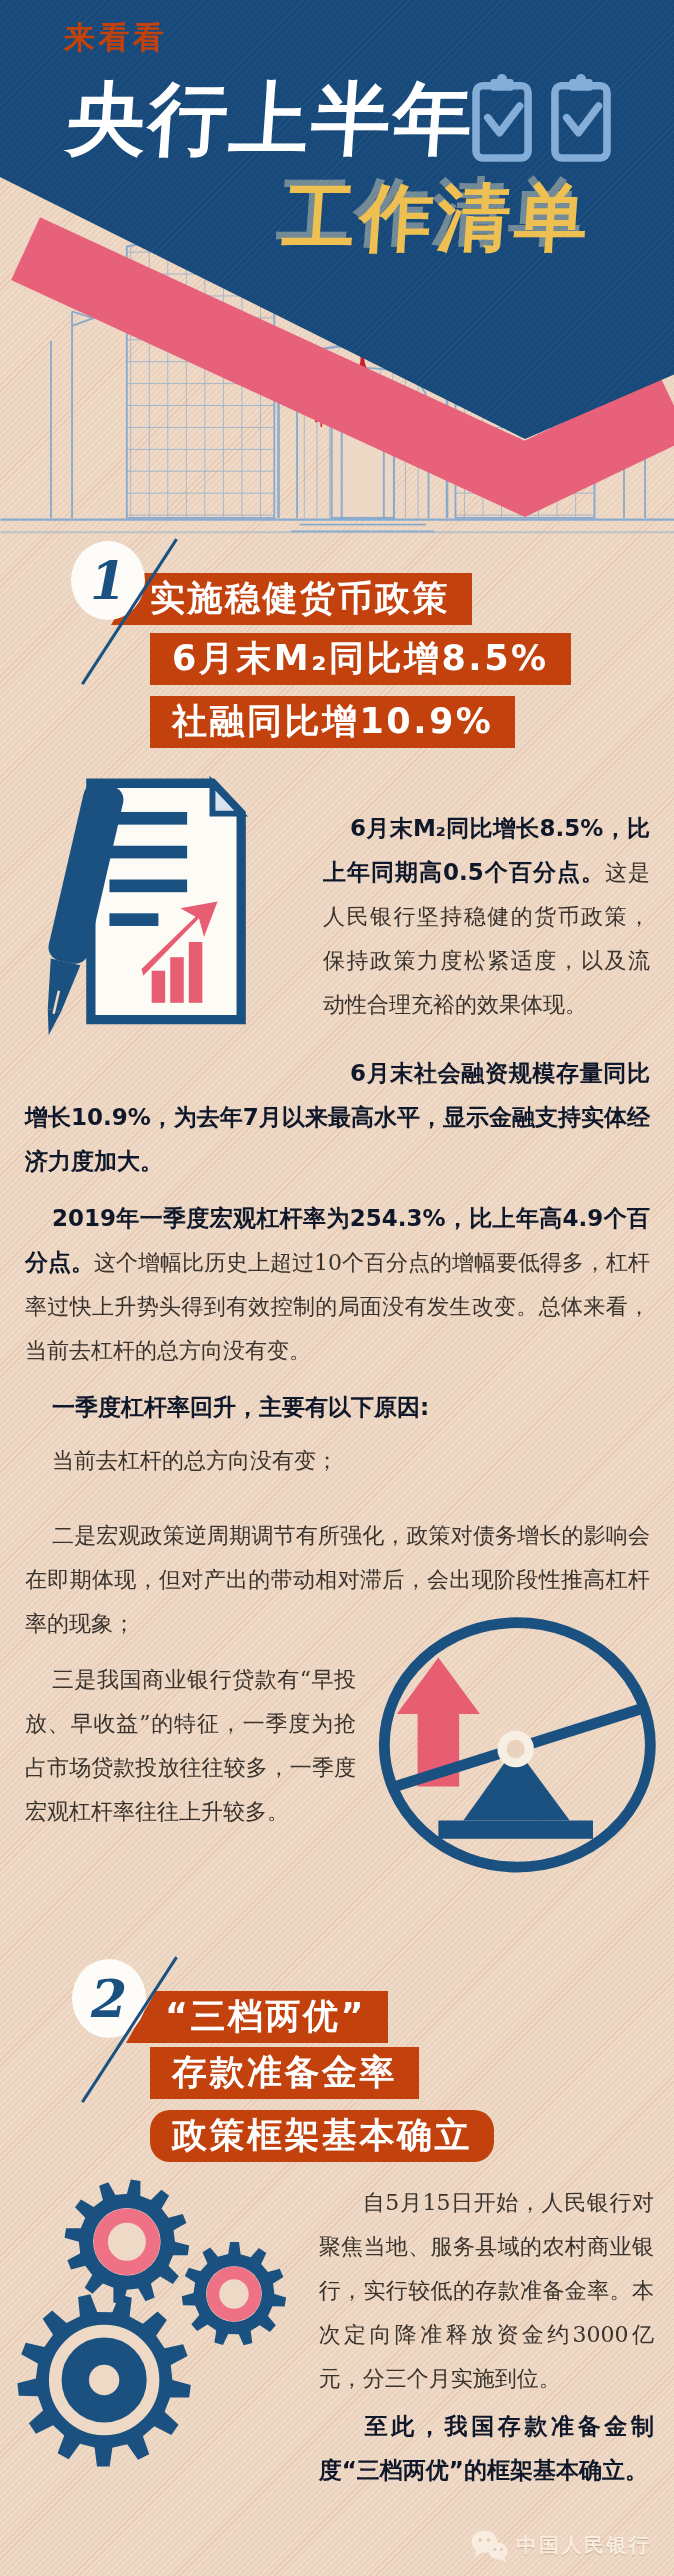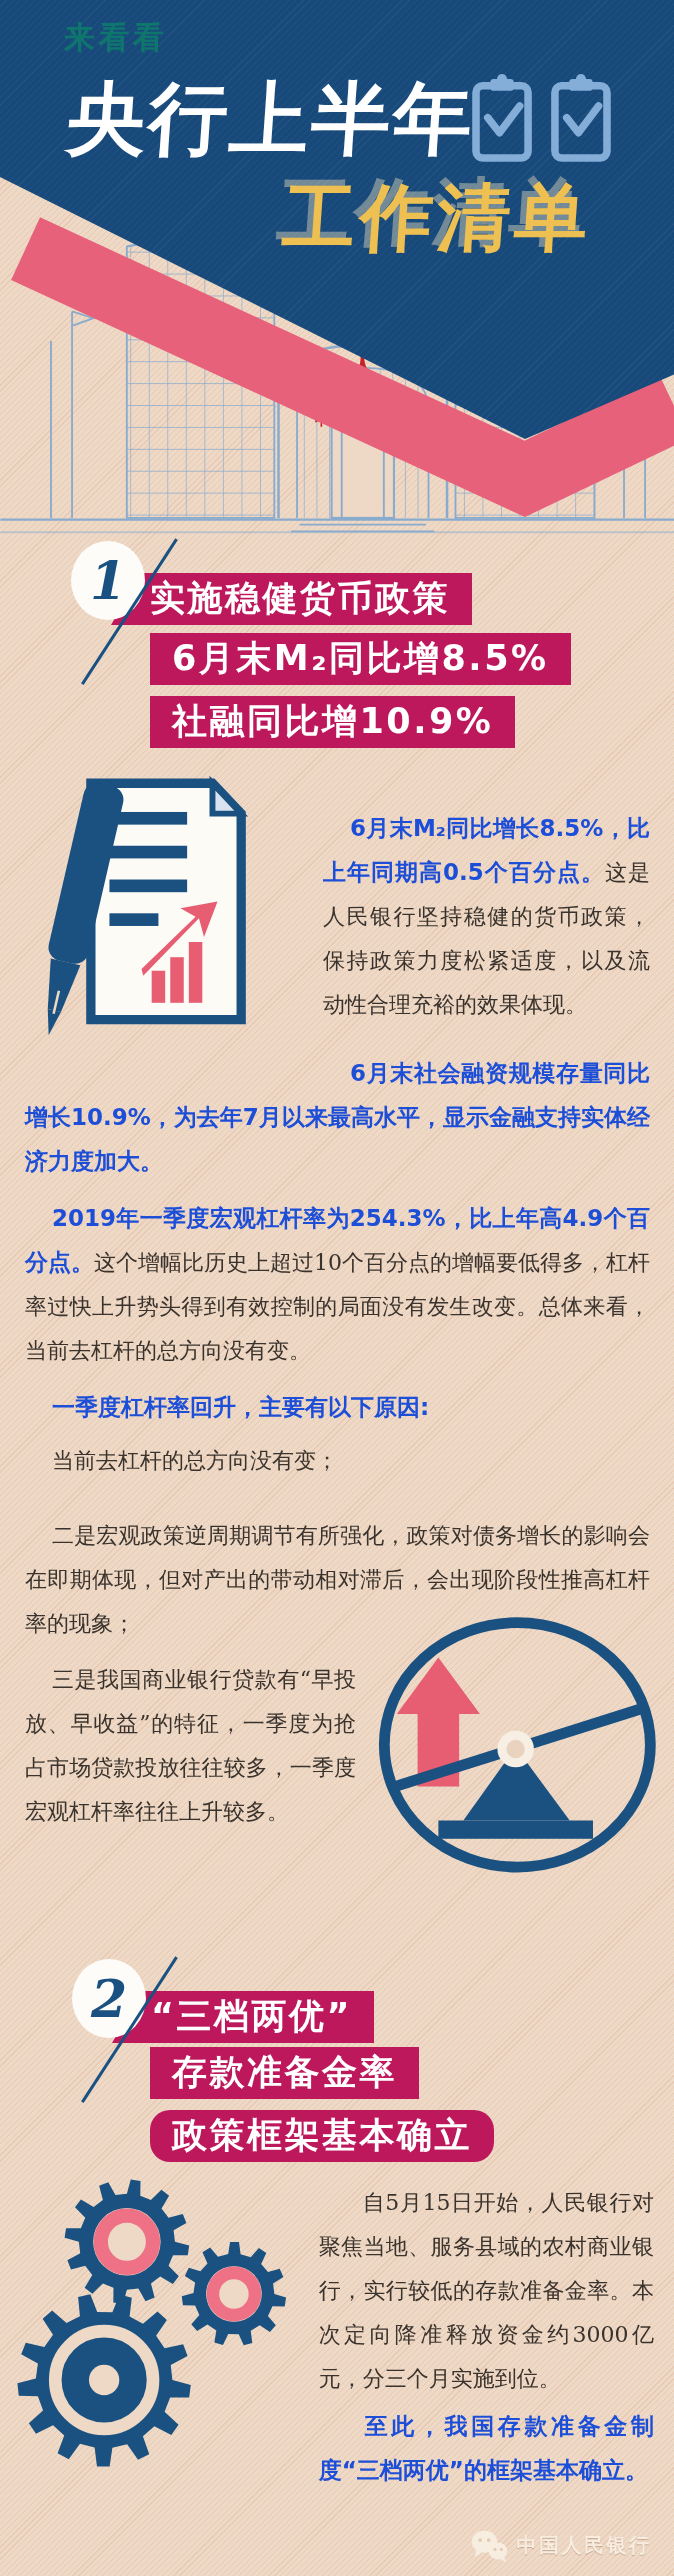--- a/index.html
+++ b/index.html
@@ -17,44 +17,44 @@
   .pink-band-svg{position:absolute;top:0;left:0;z-index:2;}
   .header-blue{
     position:absolute;top:0;left:0;width:675px;height:443px;z-index:3;
     background:#17497a;
     clip-path:polygon(0 0,675px 0,675px 374px,525px 439px,0 177px);
   }
   .header-blue::after{
     content:"";position:absolute;inset:0;
     background:repeating-linear-gradient(135deg, transparent 0 4.2px, rgba(255,255,255,.05) 4.2px 5px);
   }
-  .kicker{position:absolute;z-index:4;left:64px;top:17px;font-size:31px;font-weight:900;color:#0f766e;letter-spacing:3.4px;}
+  .kicker{position:absolute;z-index:4;left:64px;top:17px;font-size:31px;font-weight:900;color:#c2410c;letter-spacing:3.4px;}
   .big-title{position:absolute;z-index:4;left:67px;top:67px;font-size:79px;font-weight:900;color:#fff;
     letter-spacing:2.5px;transform:skewX(-4deg);white-space:nowrap;}
   .clipboards{position:absolute;z-index:4;left:469px;top:74px;}
   .sub-title{position:absolute;z-index:4;left:283px;top:170px;font-size:73px;font-weight:900;color:#eec051;
     letter-spacing:4.2px;transform:skewX(-4deg);white-space:nowrap;
     text-shadow:-5.9px -5.9px 0 rgba(252,238,196,.40);}
   
   .badge{
     position:absolute;z-index:5;width:74px;height:79px;background:#fdfcf9;border-radius:50%;
     display:flex;align-items:center;justify-content:center;
   }
   .badge .num{font-family:"DejaVu Serif","Liberation Serif",serif;font-style:italic;font-weight:900;
     font-size:52px;color:#1a5180;}
   .slash{position:absolute;z-index:6;width:2.5px;height:173px;background:#1a5180;transform:rotate(33deg);}
   .bar{
-    position:absolute;z-index:4;background:#be185d;color:#fff;font-weight:900;
+    position:absolute;z-index:4;background:#c2410c;color:#fff;font-weight:900;
     font-size:35px;line-height:1;padding:7.6px 22px 9.3px;letter-spacing:2.5px;white-space:nowrap;
   }
   .bar.slant{clip-path:polygon(30px 0,100% 0,100% 100%,0 100%);padding-left:39px;}
   
   .textblock{position:absolute;left:25px;right:25px;z-index:2;}
   .para{margin:0;text-indent:2em;text-align:justify;}
-  .run-em{font-size:23px;line-height:44px;font-weight:700;color:#1d4ed8;}
+  .run-em{font-size:23px;line-height:44px;font-weight:700;color:#0f172a;}
   .run-body{font-size:22px;line-height:44px;color:#3a332d;font-family:"DejaVu Serif","Liberation Serif",serif;}
   .runs-block .run-em,.runs-block .run-body{display:block;text-indent:2em;text-align:justify;}
   .doc-illustration{float:left;width:266px;height:283px;margin:-38px 32px 8.4px 0;}
   .point3-row{display:flex;margin-top:11.8px;}
   .point3-text{width:331px;flex:none;}
   .seesaw-svg{flex:none;width:310px;height:266px;margin:-42px 0 0 8.4px;}
   .s2-row{position:absolute;left:12.7px;top:2176px;right:21px;display:flex;z-index:2;}
   .gears-svg{flex:none;width:291px;height:295px;}
   .s2-text{margin-left:15px;margin-top:5px;width:348px;}
   .s2-text .run-em{margin-top:3.4px;}
@@ -193,21 +193,21 @@
         <circle cx="181" cy="160" r="22" fill="#f7efe3"></circle>
         <circle cx="181" cy="160" r="11" fill="#e9d3bf"></circle>
       </svg>
     </div>
   </div>
 
   <div class="badge" style="left:72px;top:1959px;">
     <span class="num">2</span>
   </div>
   <div class="slash" style="left:128px;top:1943px;"></div>
-  <div class="bar slant" style="left:112px;top:1991px;text-align:center;">“三档两优”</div>
+  <div class="bar slant" style="left:126px;top:1991px;text-align:center;">“三档两优”</div>
   <div class="bar" style="left:150px;top:2047px;">存款准备金率</div>
   <div class="bar" style="left:150px;top:2110px;border-radius:20px;">政策框架基本确立</div>
 
   <div class="s2-row">
 
     <svg class="gears-svg" viewBox="0 0 345 350">
       <g>
         <path id="gearA" fill="#1a5180" d="M192.0,78.0 L208.9,82.6 L207.2,94.1 L189.7,93.9 L184.4,106.5 L196.6,119.0 L189.5,128.1 L174.5,119.1 L163.5,127.4 L167.9,144.3 L157.1,148.6 L148.6,133.4 L135.0,135.0 L130.4,151.9 L118.9,150.2 L119.1,132.7 L106.5,127.4 L94.0,139.6 L84.9,132.5 L93.9,117.5 L85.6,106.5 L68.7,110.9 L64.4,100.1 L79.6,91.6 L78.0,78.0 L61.1,73.4 L62.8,61.9 L80.3,62.1 L85.6,49.5 L73.4,37.0 L80.5,27.9 L95.5,36.9 L106.5,28.6 L102.1,11.7 L112.9,7.4 L121.4,22.6 L135.0,21.0 L139.6,4.1 L151.1,5.8 L150.9,23.3 L163.5,28.6 L176.0,16.4 L185.1,23.5 L176.1,38.5 L184.4,49.5 L201.3,45.1 L205.6,55.9 L190.4,64.4 Z"></path>
         <circle cx="135" cy="78" r="40" fill="#eed9c6"></circle>
         <circle cx="135" cy="78" r="31" fill="none" stroke="#ee7186" stroke-width="17"></circle>

